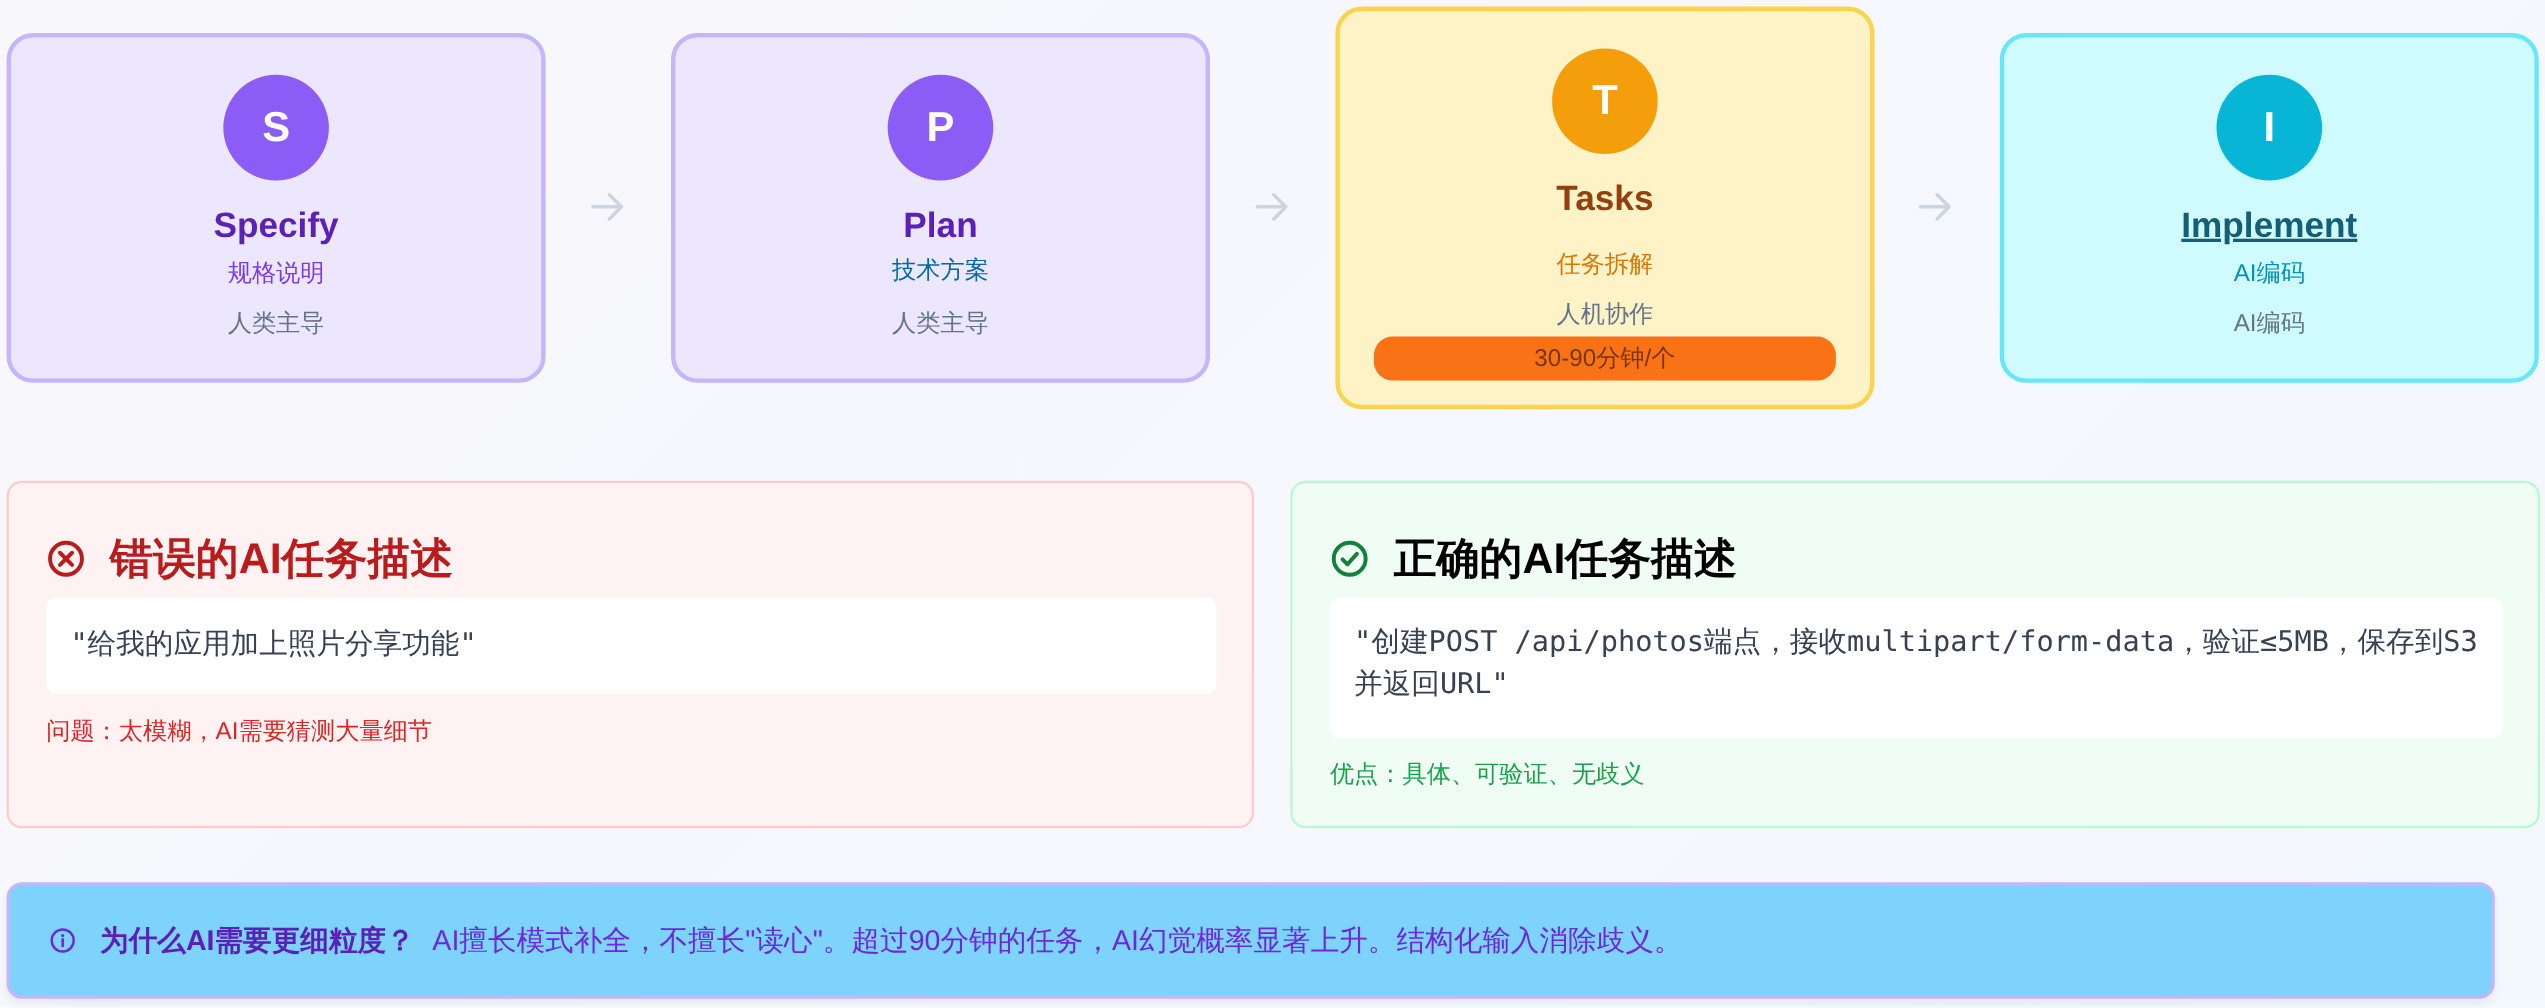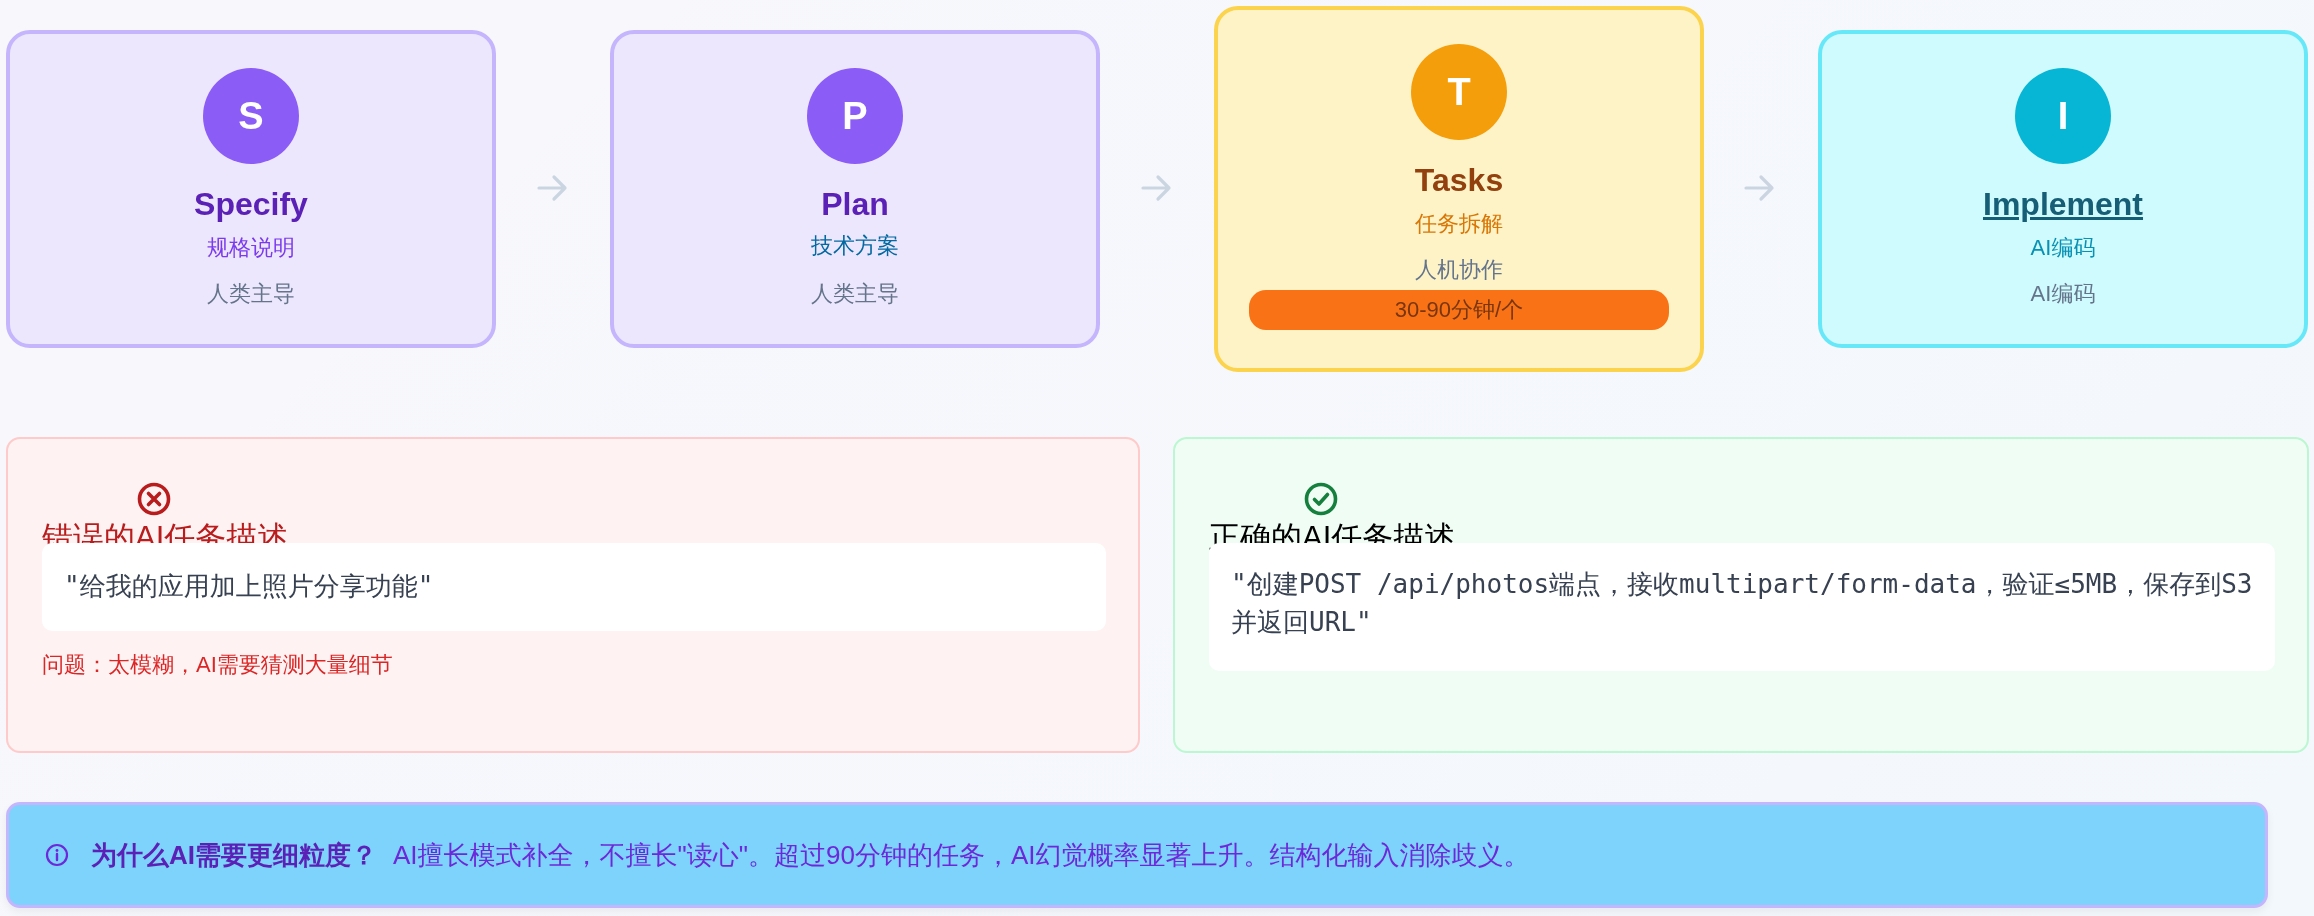--- a/index.html
+++ b/index.html
@@ -38,21 +38,21 @@
     position: absolute; width: 36px; height: 36px; top: 170px;
   }
   .panel {
     position: absolute; border-radius: 14px; border: 2px solid;
     top: 437px; height: 316px;
   }
   .panel.bad  { left: 6px; width: 1134px; background: #fef2f2; border-color: #fecaca; }
   .panel.good { left: 1173px; width: 1136px; background: #f0fdf4; border-color: #bbf7d0; }
   .panel-head {
     position: absolute; left: 34px; top: 42px; display: flex; align-items: center;
-    font-weight: normal; font-size: 31px; flex-direction: column;
+    font-weight: bold; font-size: 39px;
   }
   .panel-head svg { margin-right: 22px; }
   .quote-box {
     position: absolute; left: 34px; right: 32px; background: #ffffff;
     border-radius: 10px; top: 104px;
     font-family: "DejaVu Sans Mono", "Liberation Mono", monospace;
     font-size: 26px; color: #374151; line-height: 38px;
     padding: 22px 22px;
   }
   .panel-note { position: absolute; left: 34px; font-size: 22px; }
@@ -86,21 +86,21 @@
   <div class="card-role" style="margin-top:6px;">人类主导</div>
 </div>
 
 <svg class="arrow" style="left:1139px;" viewBox="0 0 36 36">
   <path d="M4 18 H30 M19 7 L30 18 L19 29" stroke="#cbd5e1" stroke-width="3.2" fill="none" stroke-linecap="round" stroke-linejoin="round"></path>
 </svg>
 
 <div class="card amber" style="left:1214px; top:6px; height:366px; padding-top:34px;">
   <div class="circle" style="background:#f59e0b;">T</div>
   <div class="card-title" style="color:#92400e;">Tasks</div>
-  <div class="card-sub" style="color:#d97706; margin-top:4px;">任务拆解</div>
+  <div class="card-sub" style="color:#d97706; margin-top:20px;">任务拆解</div>
   <div class="card-role" style="margin-top:6px;">人机协作</div>
   <div class="card-badge">30-90分钟/个</div>
 </div>
 
 <svg class="arrow" style="left:1742px;" viewBox="0 0 36 36">
   <path d="M4 18 H30 M19 7 L30 18 L19 29" stroke="#cbd5e1" stroke-width="3.2" fill="none" stroke-linecap="round" stroke-linejoin="round"></path>
 </svg>
 
 <div class="card cyan" style="left:1818px; top:30px; height:318px; padding-top:34px;">
   <div class="circle" style="background:#06b6d4;">I</div>
@@ -123,20 +123,21 @@
 
 <div class="panel good">
   <div class="panel-head" style="color:#000000;">
     <svg width="36" height="36" viewBox="0 0 36 36">
       <circle cx="18" cy="18" r="14.5" stroke="#15803d" stroke-width="3.6" fill="none"></circle>
       <path d="M11.5 18.5 L16 23 L24.5 13.5" stroke="#15803d" stroke-width="3.6" fill="none" stroke-linecap="round" stroke-linejoin="round"></path>
     </svg>
     <span>正确的AI任务描述</span>
   </div>
   <div class="quote-box" style="height:128px; padding-top:22px;">"创建POST /api/photos端点，接收multipart/form-data，验证≤5MB，保存到S3并返回URL"</div>
+  <div class="panel-note" style="top:250px; left:34px; color:#16a34a;">优点：具体、可验证、无歧义</div>
 </div>
 
 <div class="callout">
   <svg width="24" height="24" viewBox="0 0 24 24">
     <circle cx="12" cy="12" r="10" stroke="#6d28d9" stroke-width="2.2" fill="none"></circle>
     <path d="M12 11 V17" stroke="#6d28d9" stroke-width="2.4" stroke-linecap="round"></path>
     <circle cx="12" cy="7.5" r="1.4" fill="#6d28d9"></circle>
   </svg>
   <strong>为什么AI需要更细粒度？</strong>
   <span>AI擅长模式补全，不擅长"读心"。超过90分钟的任务，AI幻觉概率显著上升。结构化输入消除歧义。</span>

